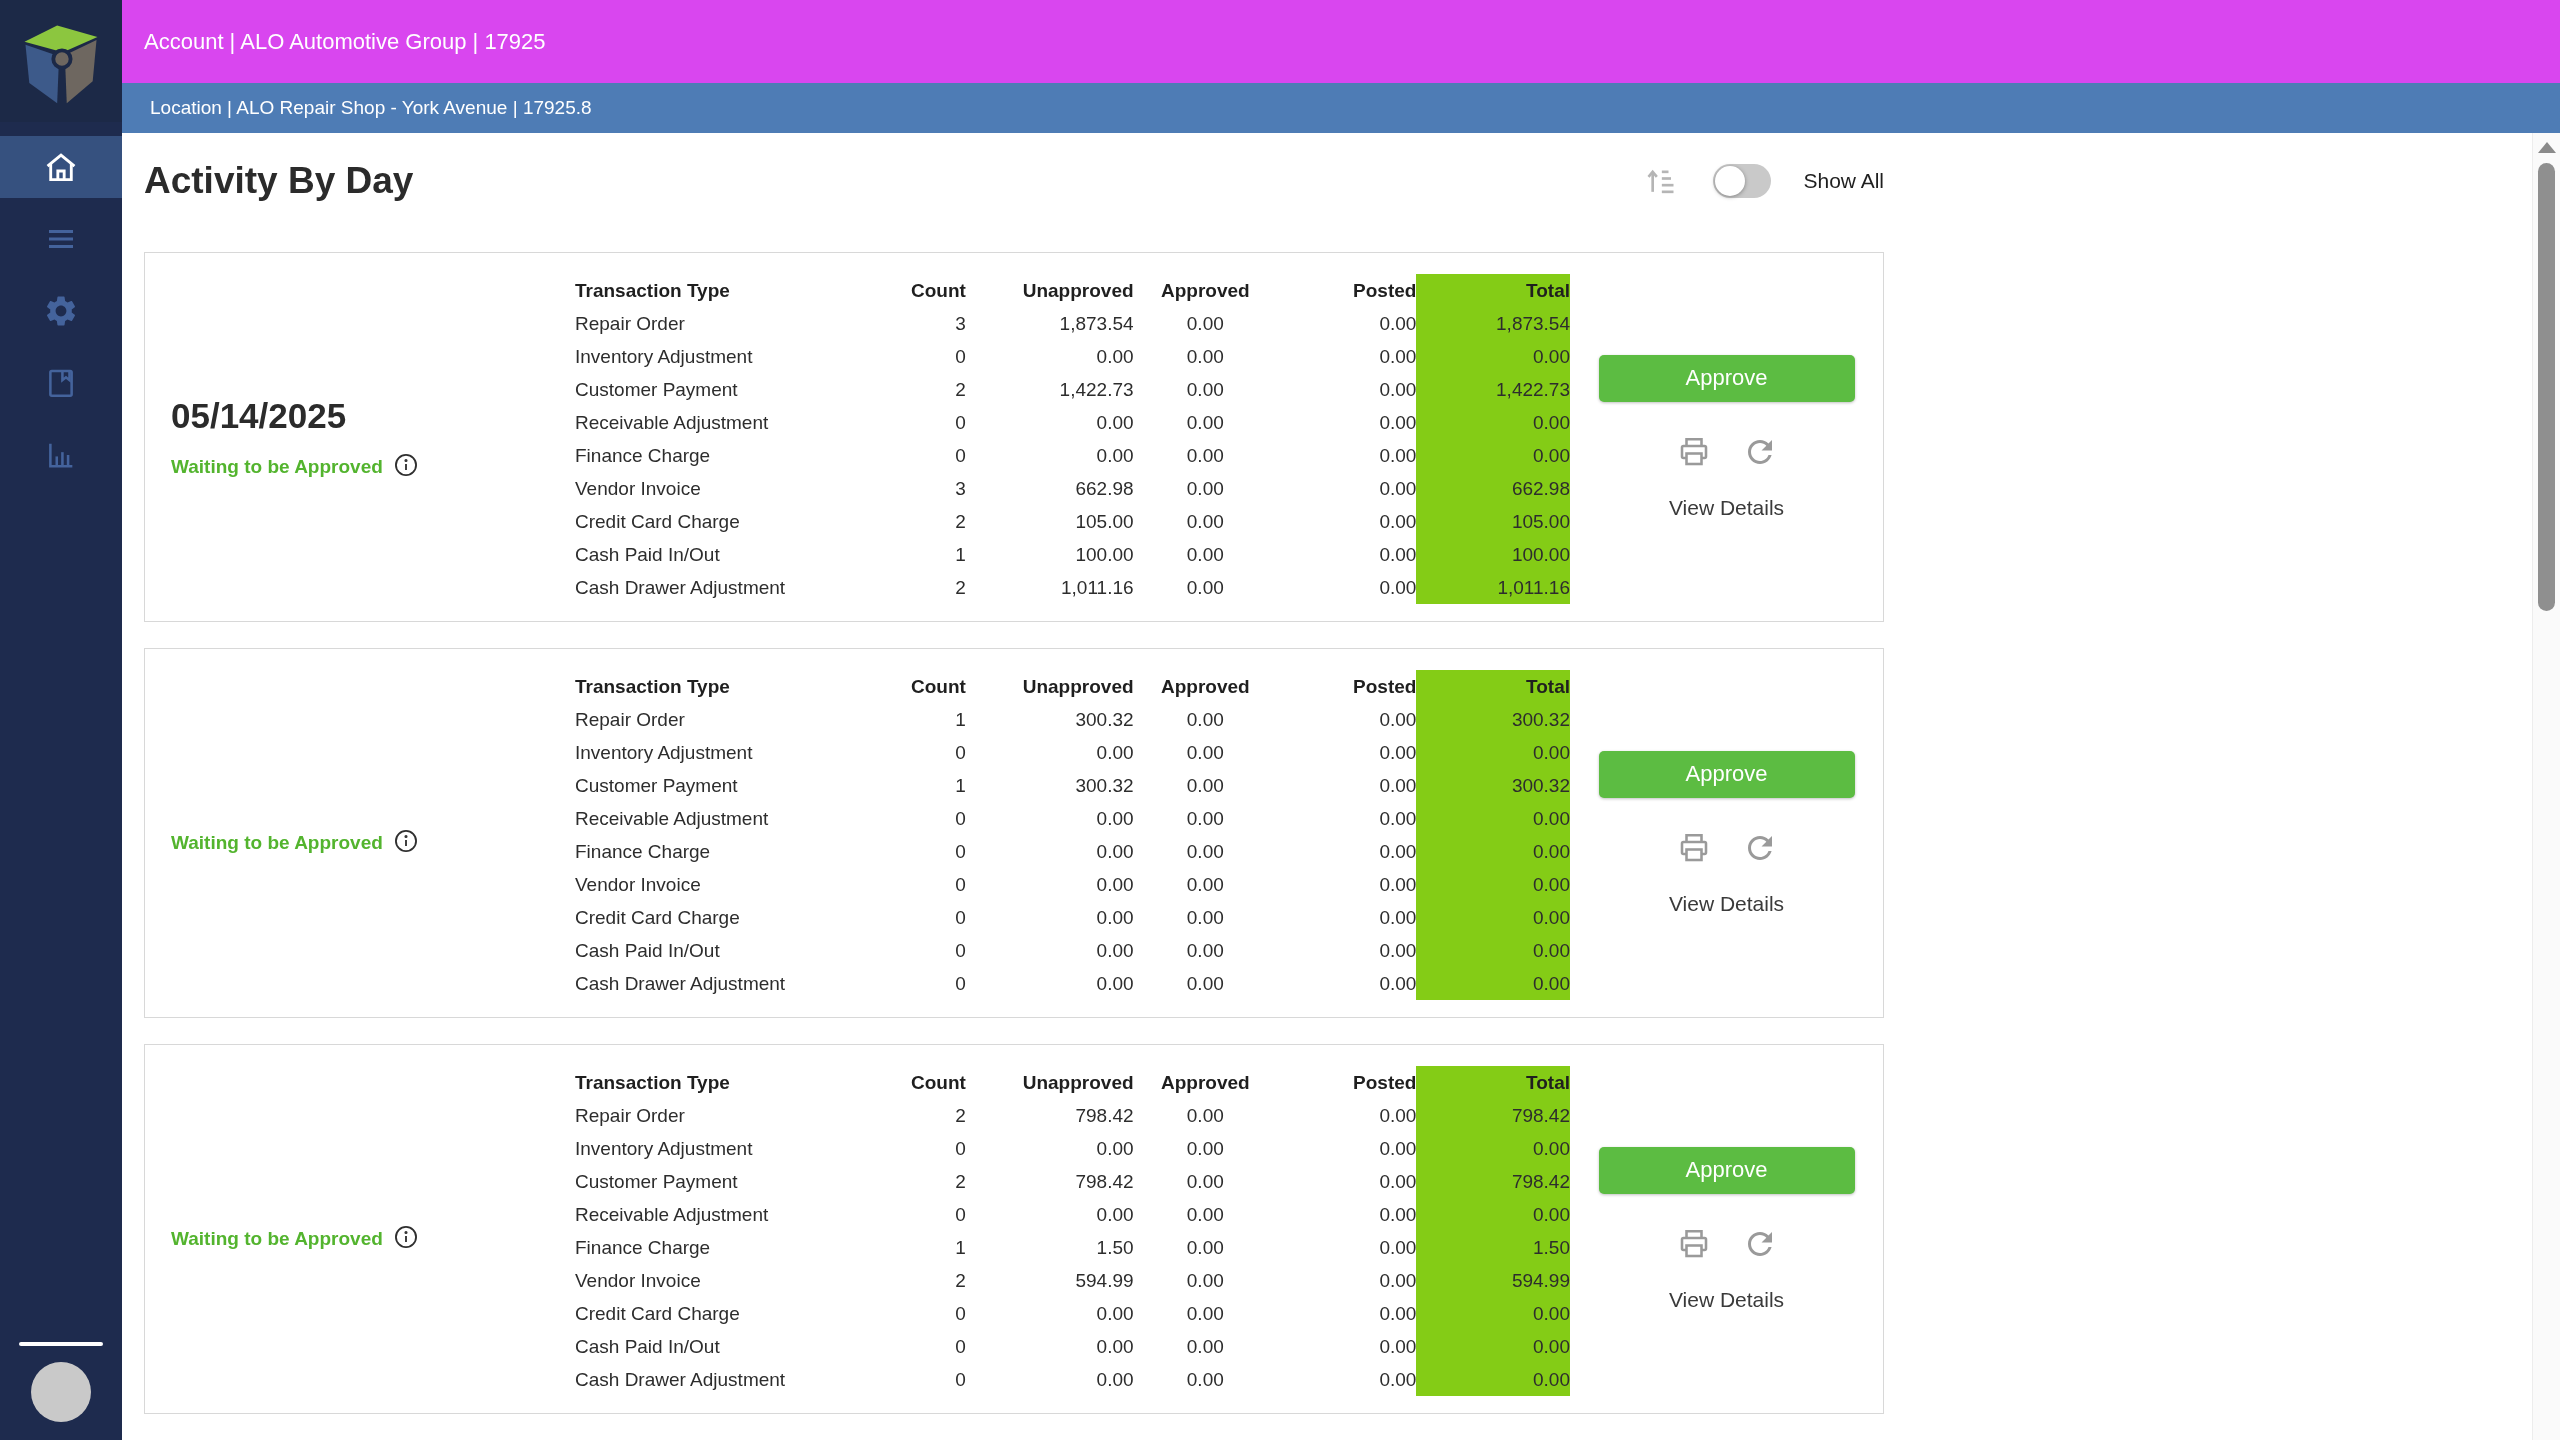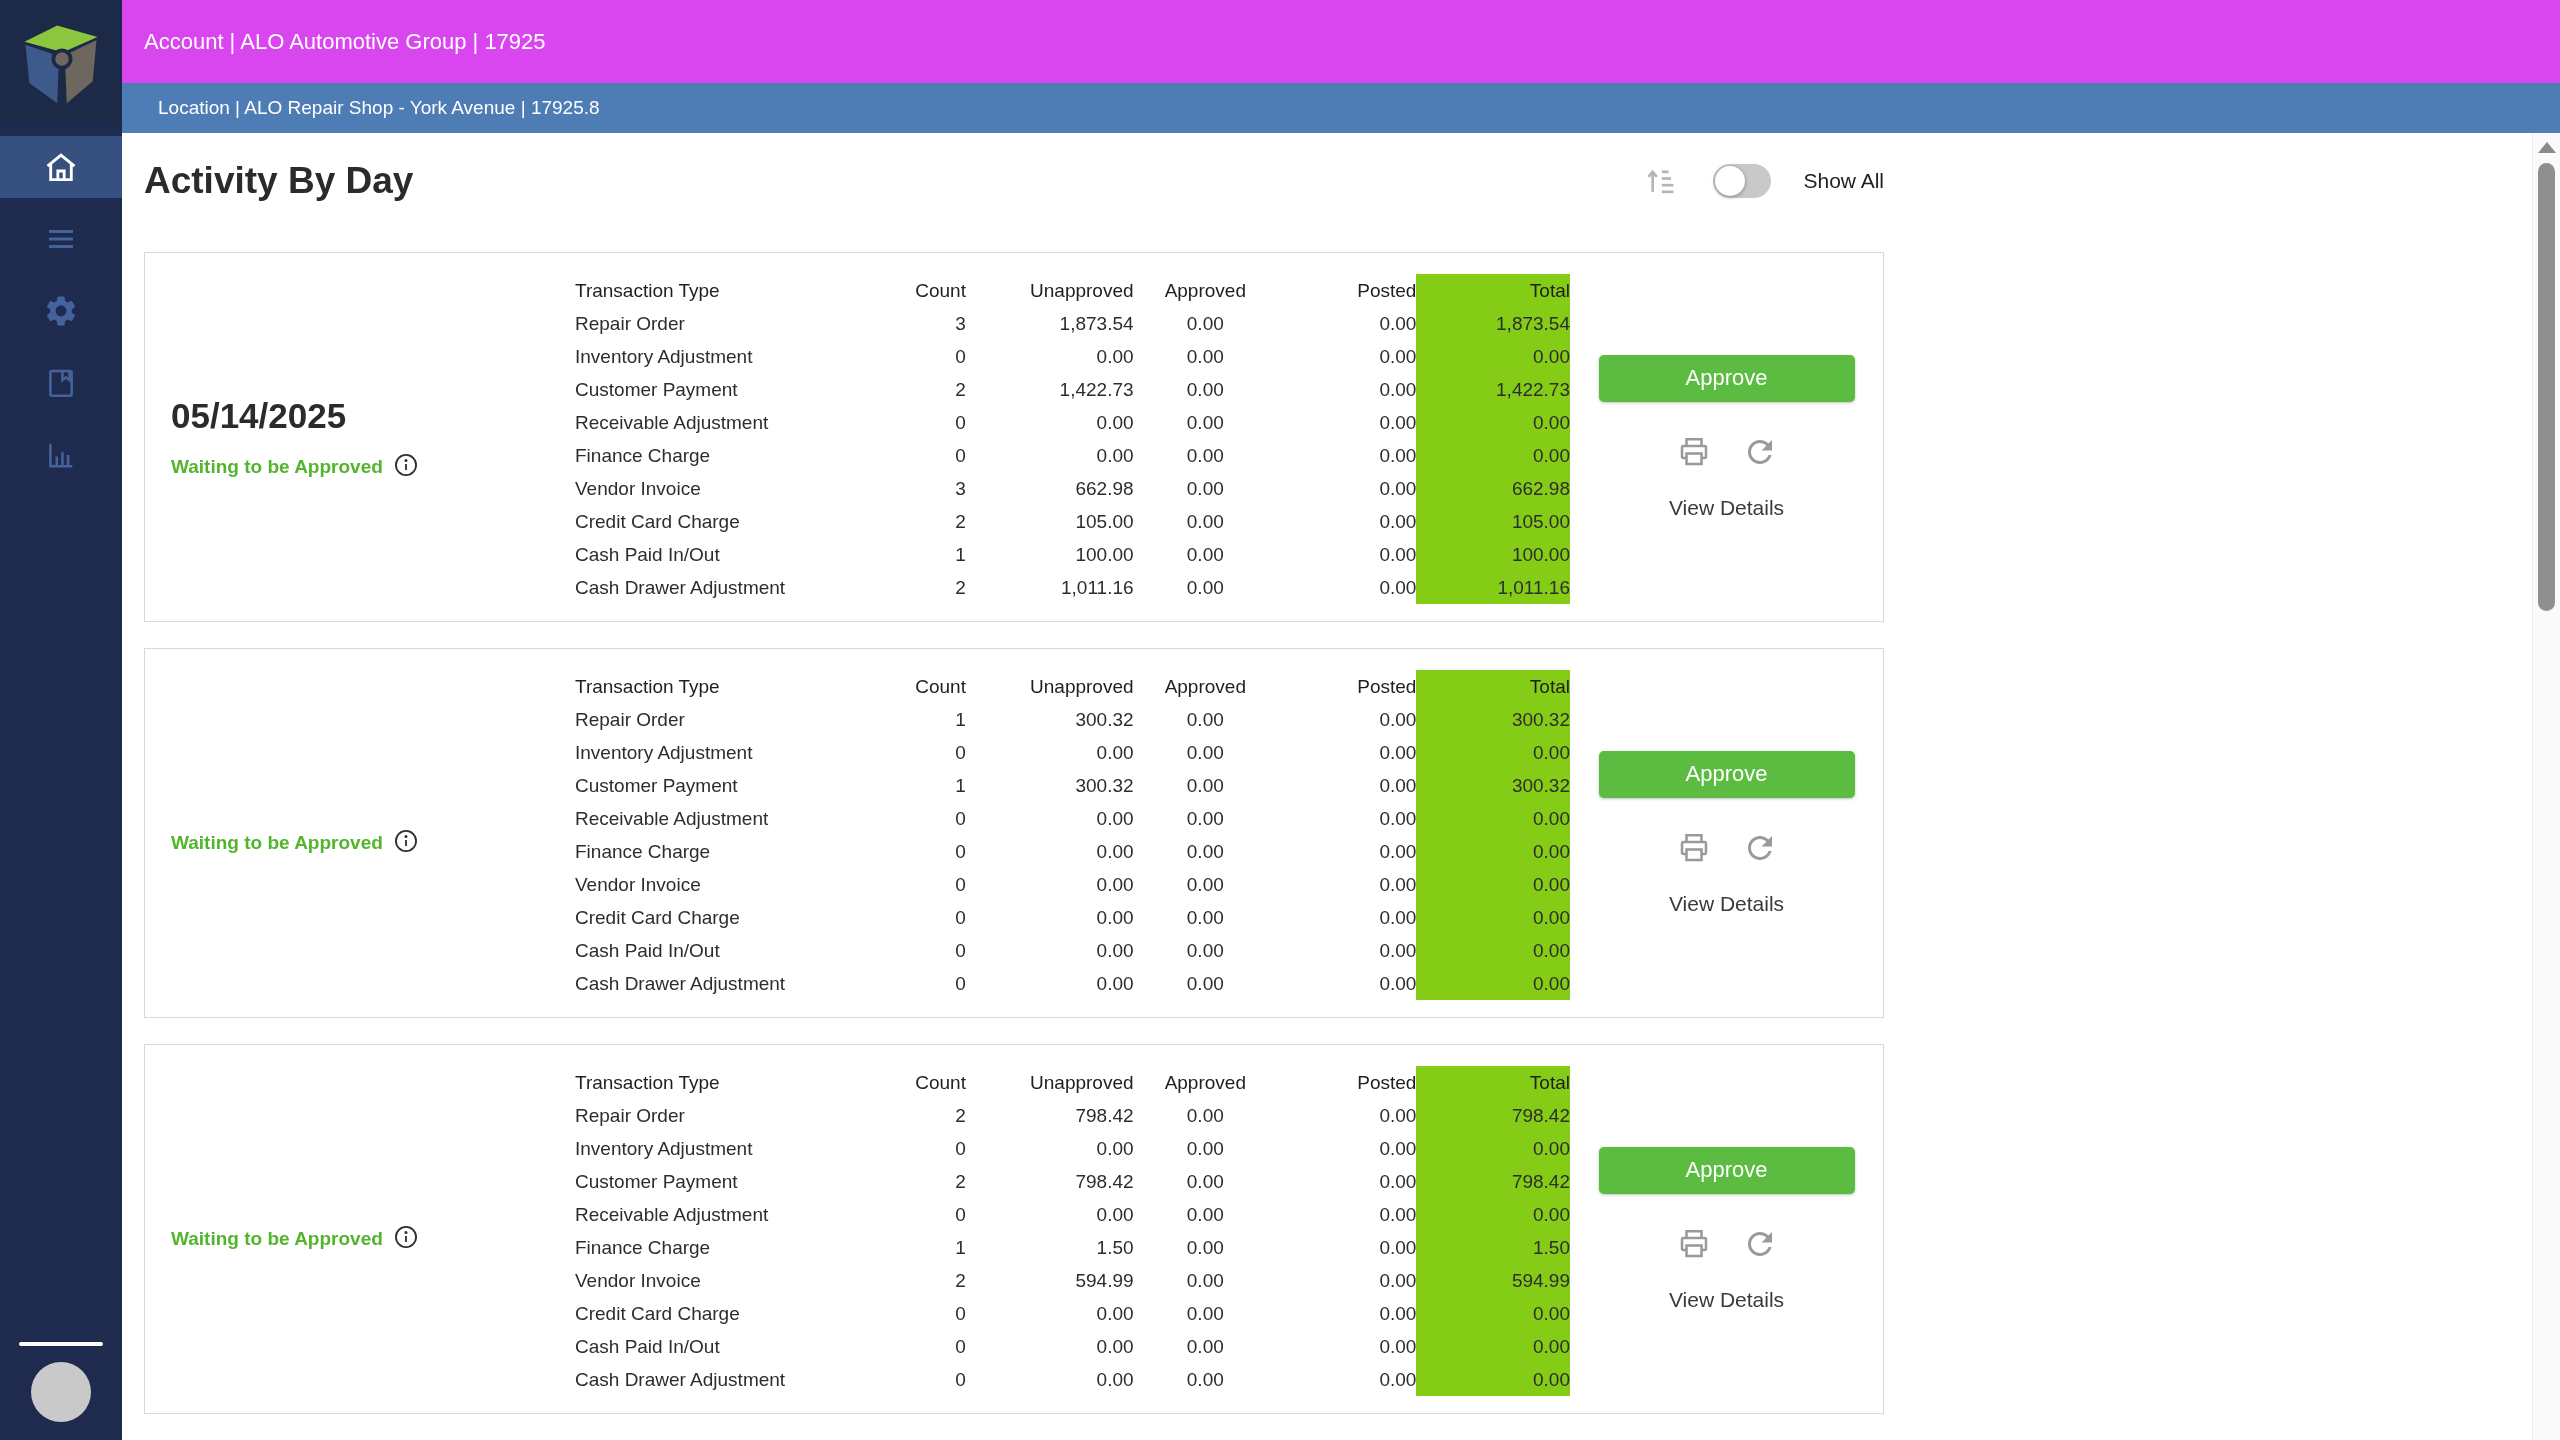--- a/index.html
+++ b/index.html
@@ -35,21 +35,21 @@
   }
 
   
   .topbar {
     margin-left:122px; height:83px; background:#d946ef;
     display:flex; align-items:center; padding-left:22px;
     color:#ffffff; font-size:22px; font-weight:500;
   }
   .locationbar {
     margin-left:122px; height:50px; background:#4e7cb5;
-    display:flex; align-items:center; padding-left:36px;
+    display:flex; align-items:center; padding-left:28px;
     color:#ffffff; font-size:19px;
   }
 
   
   .content { margin-left:122px; padding:27px 16px 0 22px; }
   .content-header {
     width:1740px; display:flex; align-items:center; justify-content:space-between;
   }
   .page-title { font-size:37px; font-weight:bold; color:#2b2b2b; }
   .toolbar { display:flex; align-items:center; gap:32px; }
@@ -79,21 +79,21 @@
   .day-status-row { margin-top:16px; display:flex; align-items:flex-end; gap:10px; }
   .day-status { color:#53b42e; font-size:19px; font-weight:bold; }
   .info-btn { display:flex; align-items:center; cursor:pointer; }
 
   .day-table-wrap { padding-top:21px; }
   table.tx { border-collapse:collapse; table-layout:fixed; width:995px; }
   table.tx th, table.tx td {
     height:33px; padding:0; font-size:19px; white-space:nowrap;
     font-weight:normal; color:#2d2d2d;
   }
-  table.tx th { font-weight:normal; color:#1f1f1f; }
+  table.tx th { font-weight:bold; color:#1f1f1f; }
   .c-type  { width:300px; text-align:left; }
   .c-count { width:87px;  text-align:right; }
   .c-unap  { width:166px; text-align:right; }
   .c-appr  { width:142px; text-align:center; }
   .c-post  { width:138px; text-align:right; }
   .c-total { width:152px; text-align:right; background:#84cc16; padding-right:10px; }
 
   .day-actions {
     flex:1; display:flex; flex-direction:column;
     align-items:center; justify-content:center;

